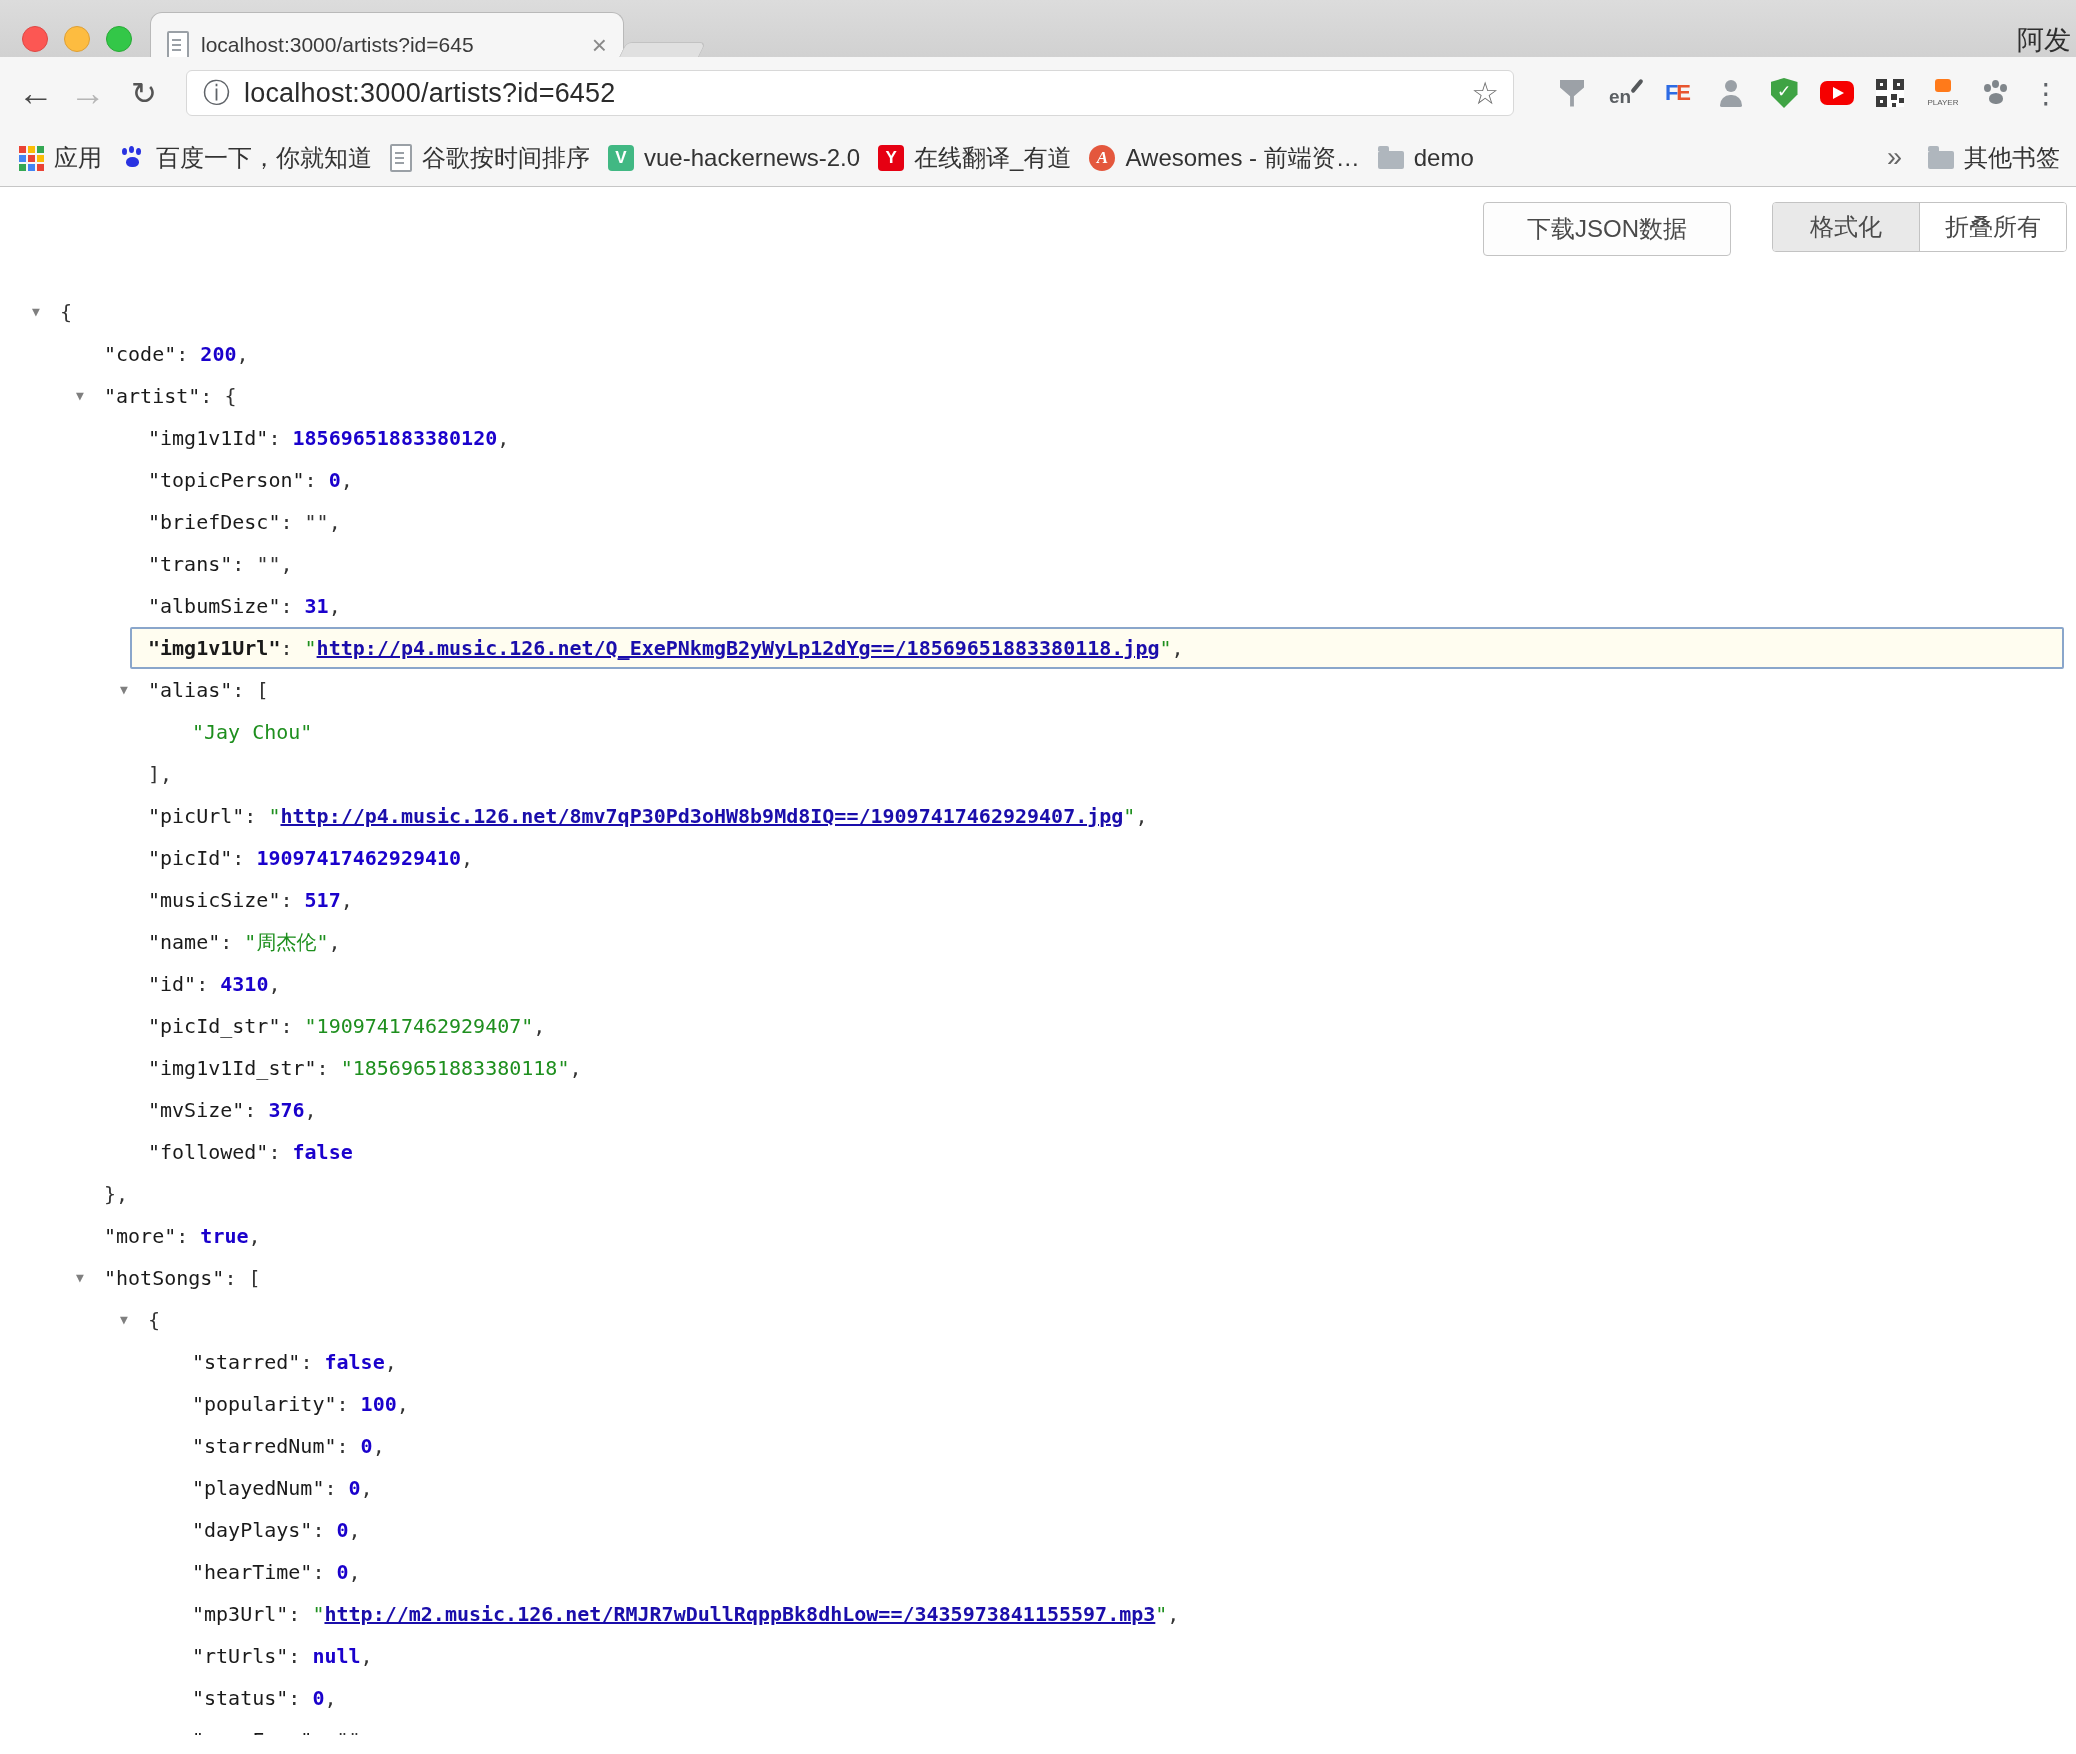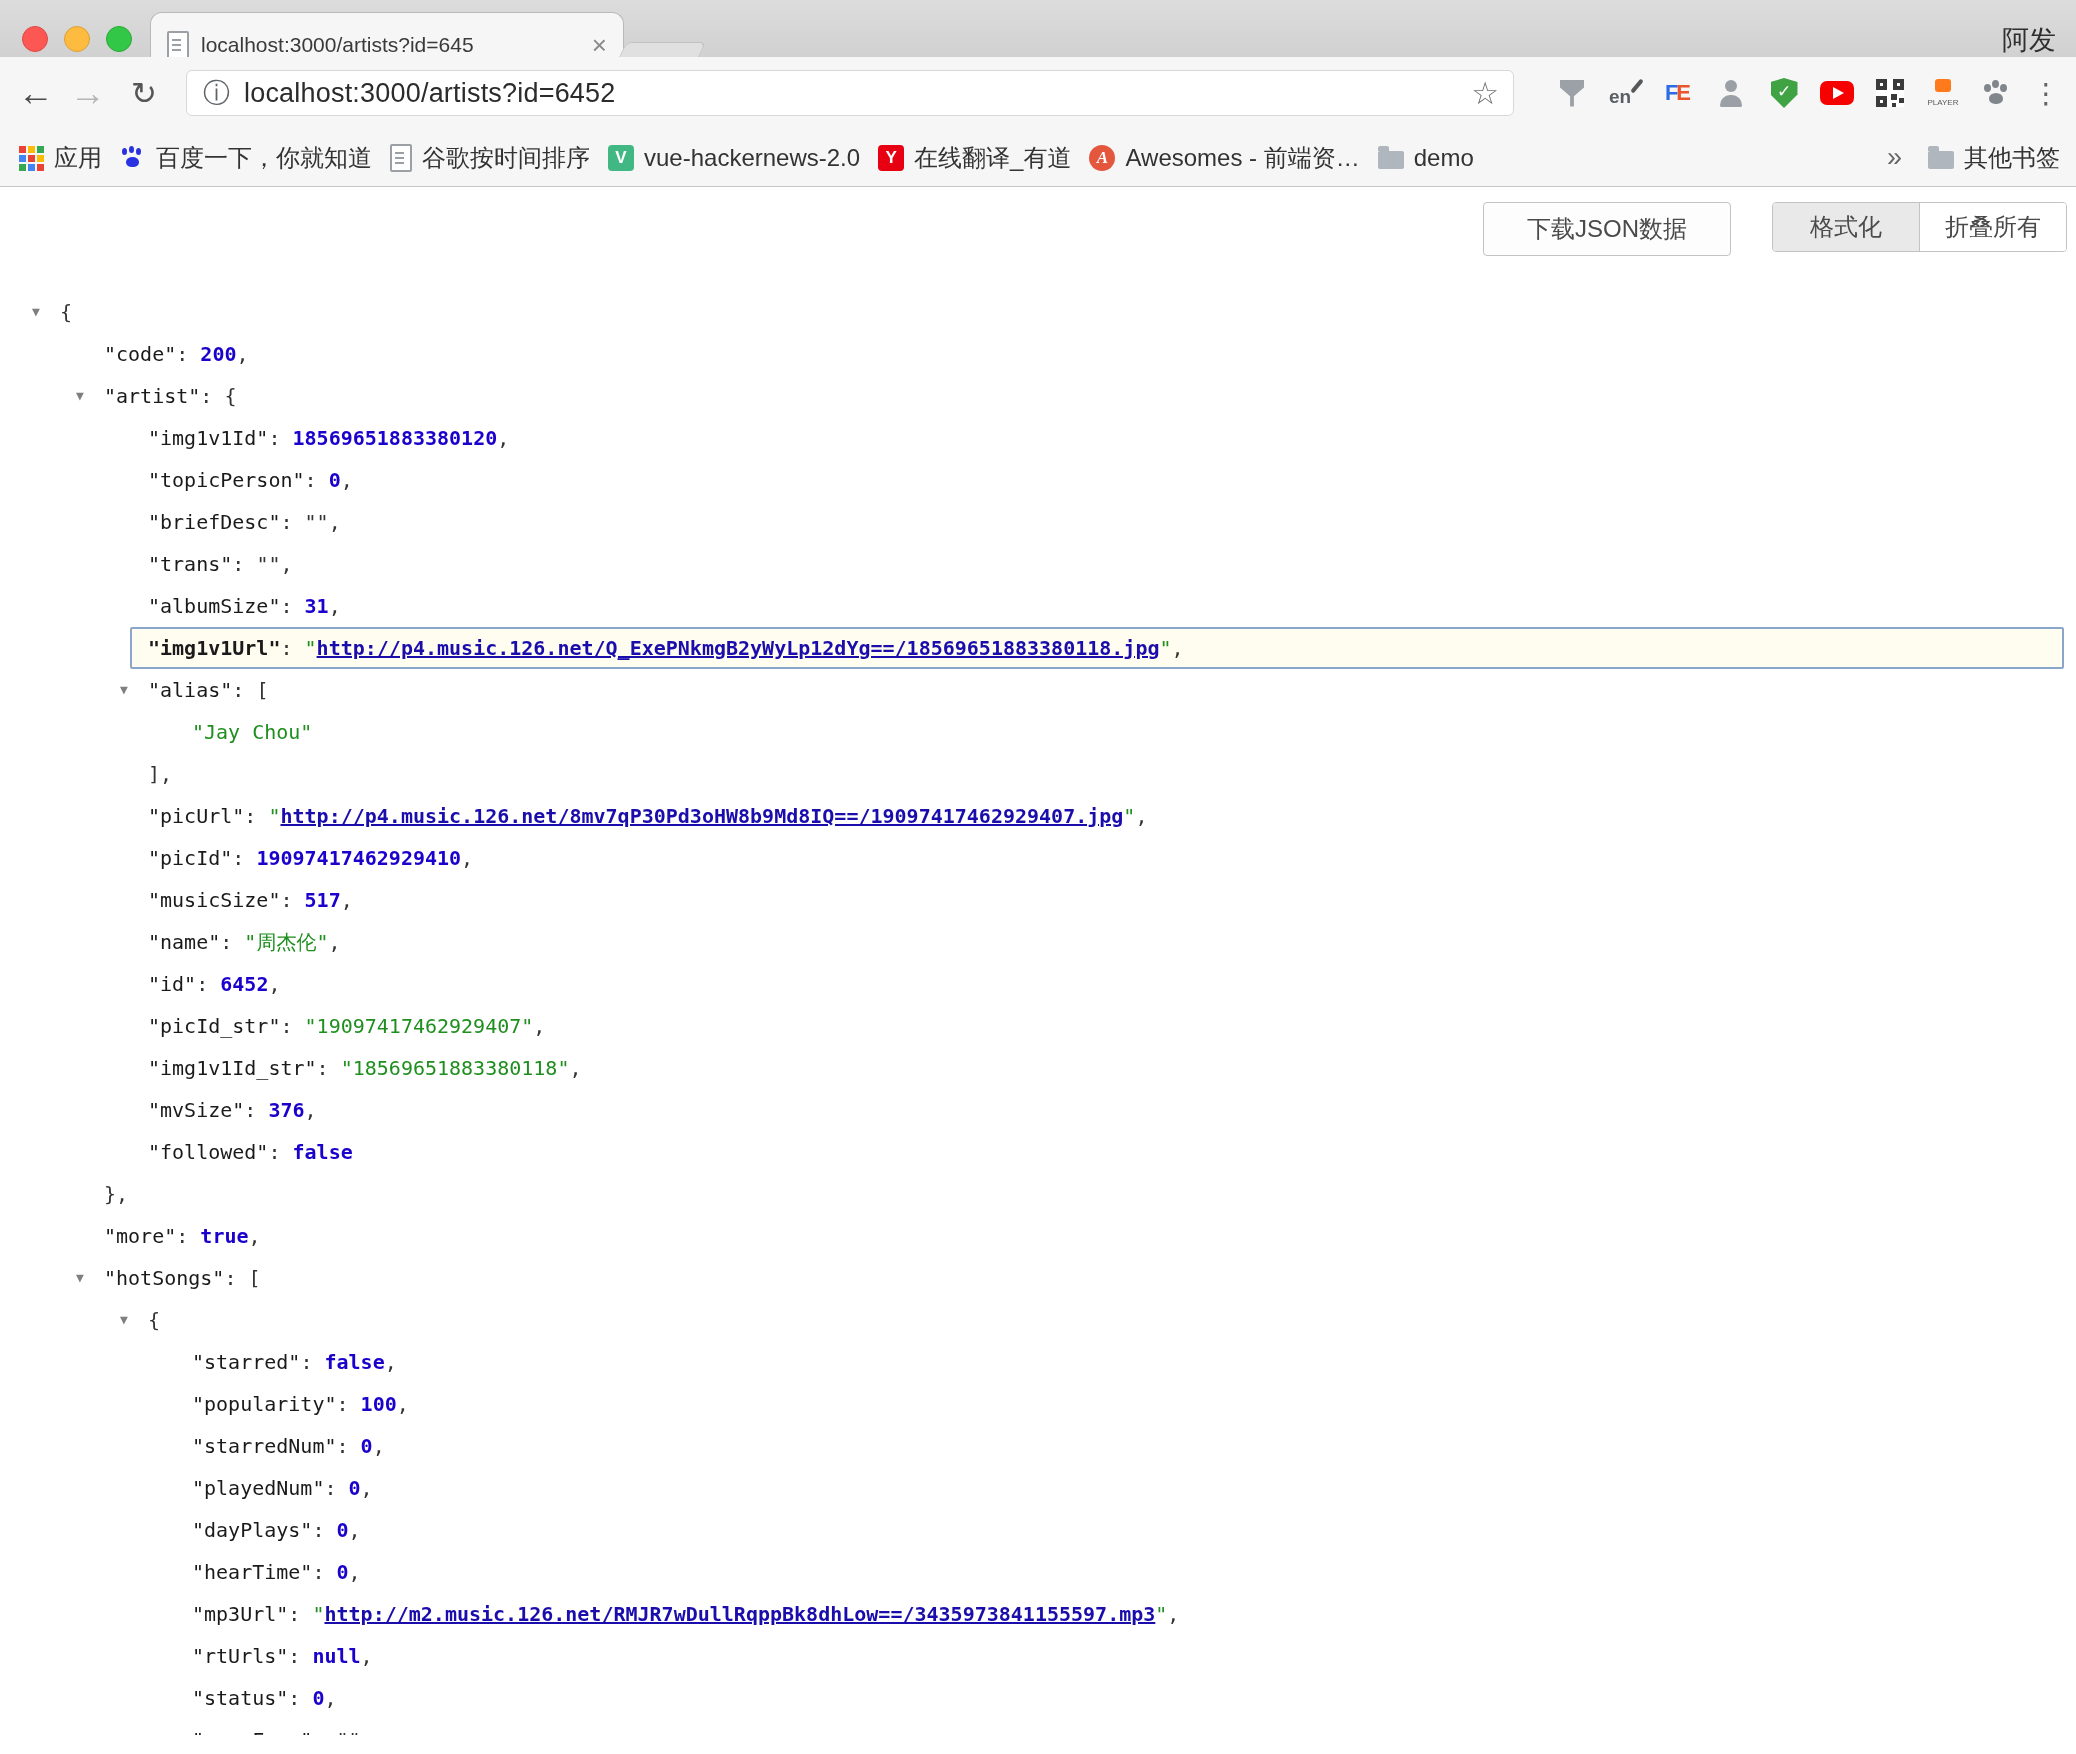--- a/index.html
+++ b/index.html
@@ -14,21 +14,21 @@
   .light.yellow { background:#FDBC40; border:1px solid #DE9F34; }
   .light.green  { background:#33C748; border:1px solid #27AA35; }
   .tab { position:absolute; left:150px; top:12px; width:440px; height:63px;
          background:#F6F6F6; border:1px solid #B9B9B9; border-bottom:none;
          border-radius:12px 12px 0 0; display:flex; align-items:center; padding:0 16px; }
   .tab-title { flex:1; margin-left:12px; font-size:21px; color:#3A3A3A; white-space:nowrap;
                overflow:hidden; }
   .tab-close { font-size:26px; color:#8A8A8A; line-height:1; }
   .newtab { position:absolute; left:618px; top:42px; width:78px; height:33px; background:#E0E0E0;
             border:1px solid #C2C2C2; border-bottom:none; transform:skewX(-26deg); border-radius:6px 6px 0 0; }
-  .profile-name { position:absolute; right:20px; top:22px; font-size:27px; color:#2F2F2F; }
+  .profile-name { position:absolute; right:5px; top:22px; font-size:27px; color:#2F2F2F; }
 
   
   .toolbar { position:relative; height:72px; background:#F6F6F6; }
   .navbtn { position:absolute; top:0; height:72px; display:flex; align-items:center; justify-content:center;
             width:44px; font-size:36px; }
   .navbtn.back    { left:14px;  color:#4A4A4A; }
   .navbtn.forward { left:66px;  color:#B6B6B6; }
   .navbtn.reload  { left:122px; color:#555;    font-size:31px; }
   .omnibox { position:absolute; left:186px; top:13px; width:1326px; height:44px; background:#fff;
              border:1px solid #D8D8D8; border-radius:6px; display:flex; align-items:center; }
@@ -260,21 +260,21 @@
       <div class="jline" style="padding-left: 148px;"><span class="jkey">"trans"</span><span class="jpunct">: </span><span class="jestr">""</span><span class="jpunct">,</span></div>
       <div class="jline" style="padding-left: 148px;"><span class="jkey">"albumSize"</span><span class="jpunct">: </span><span class="jnum">31</span><span class="jpunct">,</span></div>
       <div class="jline hl" style="margin-left: 130px; padding-left: 16px;"><span class="jkey">"img1v1Url"</span><span class="jpunct">: </span><span class="jstr">"</span><a class="jlink" href="#">http://p4.music.126.net/Q_ExePNkmgB2yWyLp12dYg==/18569651883380118.jpg</a><span class="jstr">"</span><span class="jpunct">,</span></div>
       <div class="jline" style="padding-left: 148px;"><span class="tri" style="left: 120px;">▼</span><span class="jkey">"alias"</span><span class="jpunct">: </span><span class="jpunct">[</span></div>
       <div class="jline" style="padding-left: 192px;"><span class="jstr">"Jay Chou"</span></div>
       <div class="jline" style="padding-left: 148px;"><span class="jpunct">],</span></div>
       <div class="jline" style="padding-left: 148px;"><span class="jkey">"picUrl"</span><span class="jpunct">: </span><span class="jstr">"</span><a class="jlink" href="#">http://p4.music.126.net/8mv7qP30Pd3oHW8b9Md8IQ==/19097417462929407.jpg</a><span class="jstr">"</span><span class="jpunct">,</span></div>
       <div class="jline" style="padding-left: 148px;"><span class="jkey">"picId"</span><span class="jpunct">: </span><span class="jnum">19097417462929410</span><span class="jpunct">,</span></div>
       <div class="jline" style="padding-left: 148px;"><span class="jkey">"musicSize"</span><span class="jpunct">: </span><span class="jnum">517</span><span class="jpunct">,</span></div>
       <div class="jline" style="padding-left: 148px;"><span class="jkey">"name"</span><span class="jpunct">: </span><span class="jstr">"周杰伦"</span><span class="jpunct">,</span></div>
-      <div class="jline" style="padding-left: 148px;"><span class="jkey">"id"</span><span class="jpunct">: </span><span class="jnum">6452</span><span class="jpunct">,</span></div>
+      <div class="jline" style="padding-left: 148px;"><span class="jkey">"id"</span><span class="jpunct">: </span><span class="jnum">4310</span><span class="jpunct">,</span></div>
       <div class="jline" style="padding-left: 148px;"><span class="jkey">"picId_str"</span><span class="jpunct">: </span><span class="jstr">"19097417462929407"</span><span class="jpunct">,</span></div>
       <div class="jline" style="padding-left: 148px;"><span class="jkey">"img1v1Id_str"</span><span class="jpunct">: </span><span class="jstr">"18569651883380118"</span><span class="jpunct">,</span></div>
       <div class="jline" style="padding-left: 148px;"><span class="jkey">"mvSize"</span><span class="jpunct">: </span><span class="jnum">376</span><span class="jpunct">,</span></div>
       <div class="jline" style="padding-left: 148px;"><span class="jkey">"followed"</span><span class="jpunct">: </span><span class="jnum">false</span></div>
       <div class="jline" style="padding-left: 104px;"><span class="jpunct">},</span></div>
       <div class="jline" style="padding-left: 104px;"><span class="jkey">"more"</span><span class="jpunct">: </span><span class="jnum">true</span><span class="jpunct">,</span></div>
       <div class="jline" style="padding-left: 104px;"><span class="tri" style="left: 76px;">▼</span><span class="jkey">"hotSongs"</span><span class="jpunct">: </span><span class="jpunct">[</span></div>
       <div class="jline" style="padding-left: 148px;"><span class="tri" style="left: 120px;">▼</span><span class="jpunct">{</span></div>
       <div class="jline" style="padding-left: 192px;"><span class="jkey">"starred"</span><span class="jpunct">: </span><span class="jnum">false</span><span class="jpunct">,</span></div>
       <div class="jline" style="padding-left: 192px;"><span class="jkey">"popularity"</span><span class="jpunct">: </span><span class="jnum">100</span><span class="jpunct">,</span></div>

